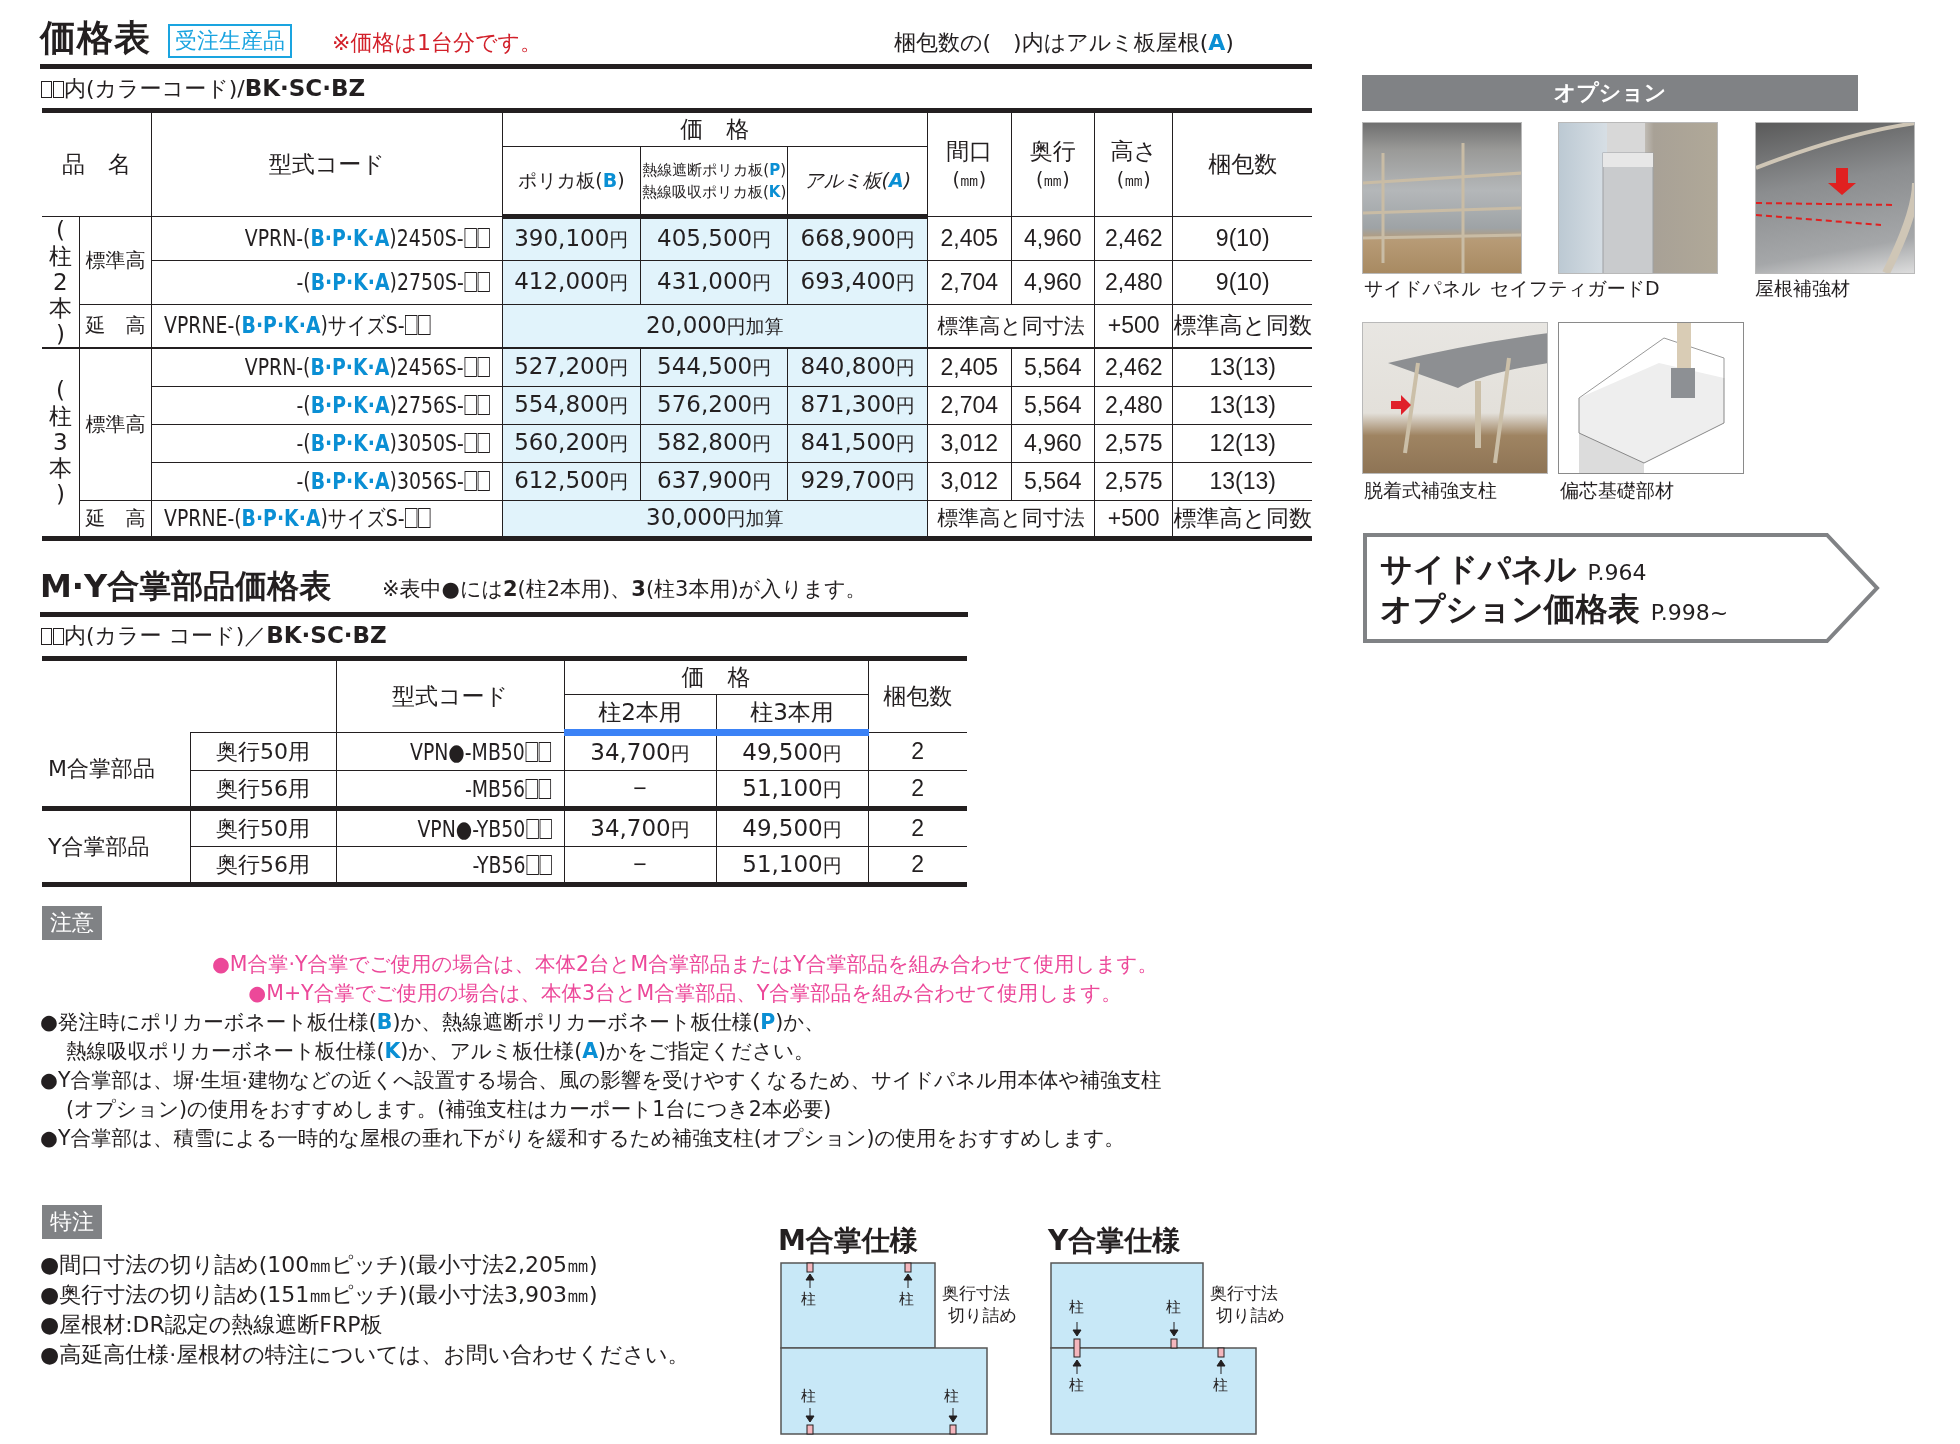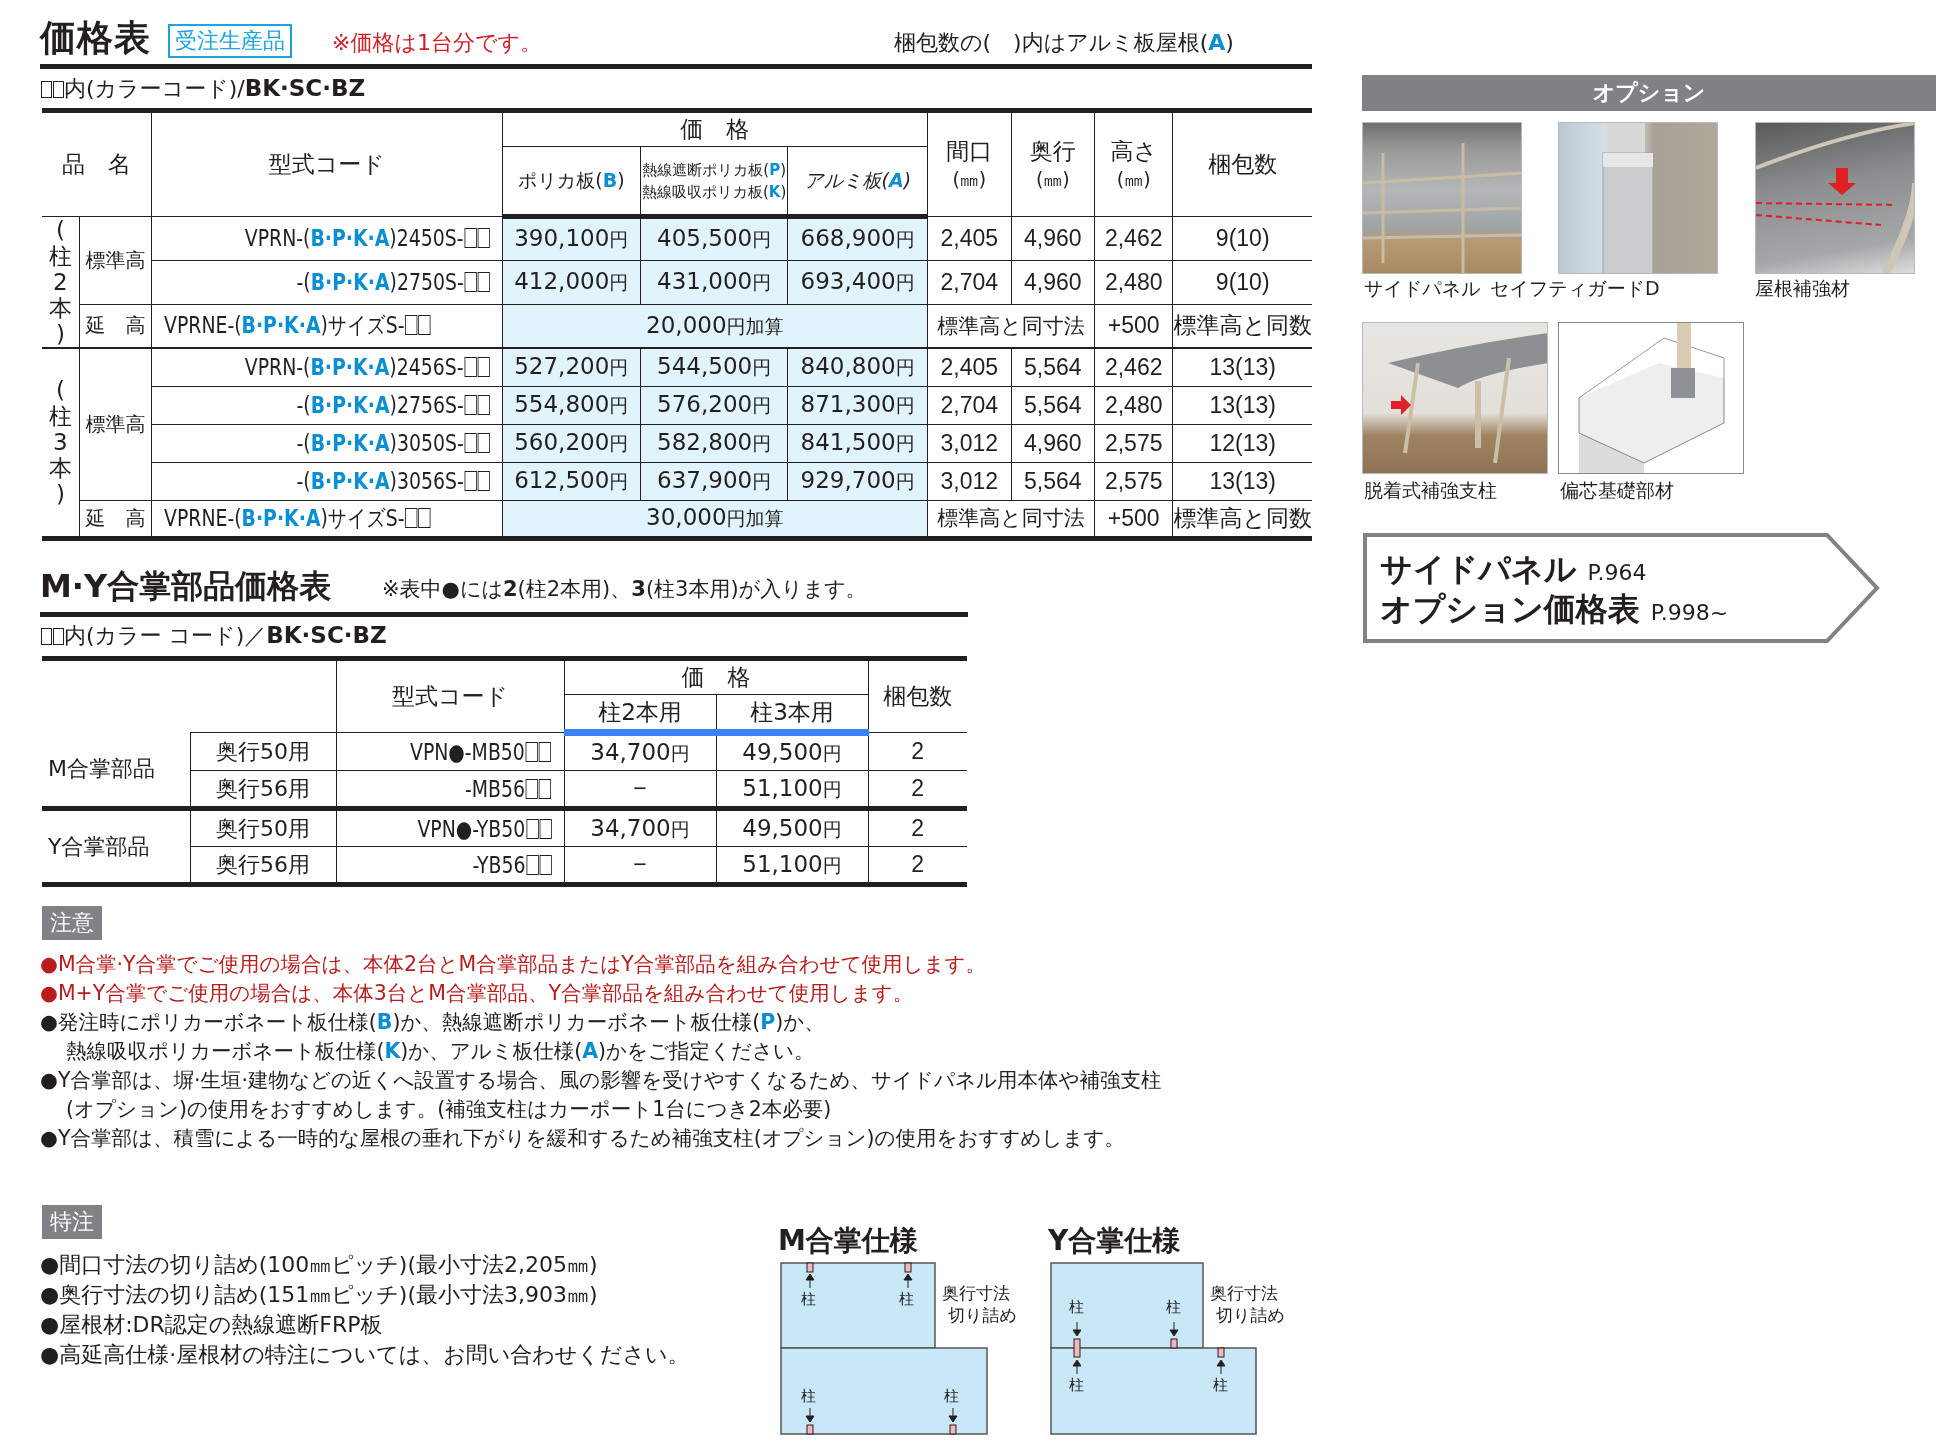--- a/index.html
+++ b/index.html
@@ -34,21 +34,21 @@
   .code { text-align: right !important; padding-right: 12px; font-weight: bold; font-size: 23px; }
   .code-left { text-align: left !important; padding-left: 12px; }
   .vert { font-size: 24px; line-height: 26px; width: 44px; }
   .vert span { display: block; }
   .sq { display: inline-block; width: 15px; height: 20px; border: 1.5px solid #231f20; margin-left: 1px; vertical-align: -2px; }
   .sq-sm { display: inline-block; width: 11px; height: 17px; border: 1px solid #231f20; margin-left: 1px; vertical-align: -2px; }
   .num { font-size: 24px; font-family: "Liberation Sans", sans-serif; }
   .small-note { font-size: 17px; }
 
   
-  .opt-bar { left: 1362px; top: 75px; width: 574px; height: 36px; background: #808285; color: #fff; font-size: 22px; font-weight: bold; text-align: center; line-height: 36px; }
+  .opt-bar { left: 1362px; top: 75px; width: 496px; height: 36px; background: #808285; color: #fff; font-size: 22px; font-weight: bold; text-align: center; line-height: 36px; }
   .opt-img { width: 160px; height: 152px; border: 1px solid #b9b9b9; overflow: hidden; }
   .opt-label { font-size: 19px; white-space: nowrap; }
 
   .link-box { left: 1362px; top: 532px; width: 520px; height: 112px; }
 
   
   .my-title { left: 40px; top: 565px; font-size: 32px; font-weight: bold; }
   .my-note { left: 382px; top: 575px; font-size: 21px; }
   .my-table { left: 42px; top: 656px; width: 925px; border-top: 5px solid #231f20; border-bottom: 5px solid #231f20; }
   .my-table td, .my-table th { border: 1.5px solid #231f20; font-weight: normal; text-align: center; vertical-align: middle; height: 38px; font-size: 23px; white-space: nowrap; }
@@ -57,21 +57,21 @@
   .my-table tr:first-child th { border-top: none; }
   .my-table .hdr-bottom th { border-bottom: 7px solid #3b82f6; }
   .my-table .group-sep td { border-top: 5px solid #231f20; }
   .my-table .first-g { border-left: none; border-top: none; border-bottom: none; text-align: left; padding-left: 6px; }
   .bold-price { font-weight: bold; font-size: 25px; }
 
   .sec-tag { background: #808285; color: #fff; font-size: 22px; padding: 3px 8px; line-height: 28px; }
   .notes { left: 40px; top: 950px; width: 1290px; font-size: 20.5px; line-height: 29px; }
   .notes p { white-space: nowrap; }
   .notes .indent { padding-left: 26px; }
-  .bullet-red { color: #b91c1c; }
+  .bullet-red { color: #ec4899; text-align: center; }
 
   .special { left: 40px; top: 1250px; font-size: 22px; line-height: 30px; }
 
   .diag-title { font-size: 28px; font-weight: bold; }
   .diagram { position: absolute; }
 </style>
 </head>
 <body>
 
 <div class="abs title-main">価格表</div>

